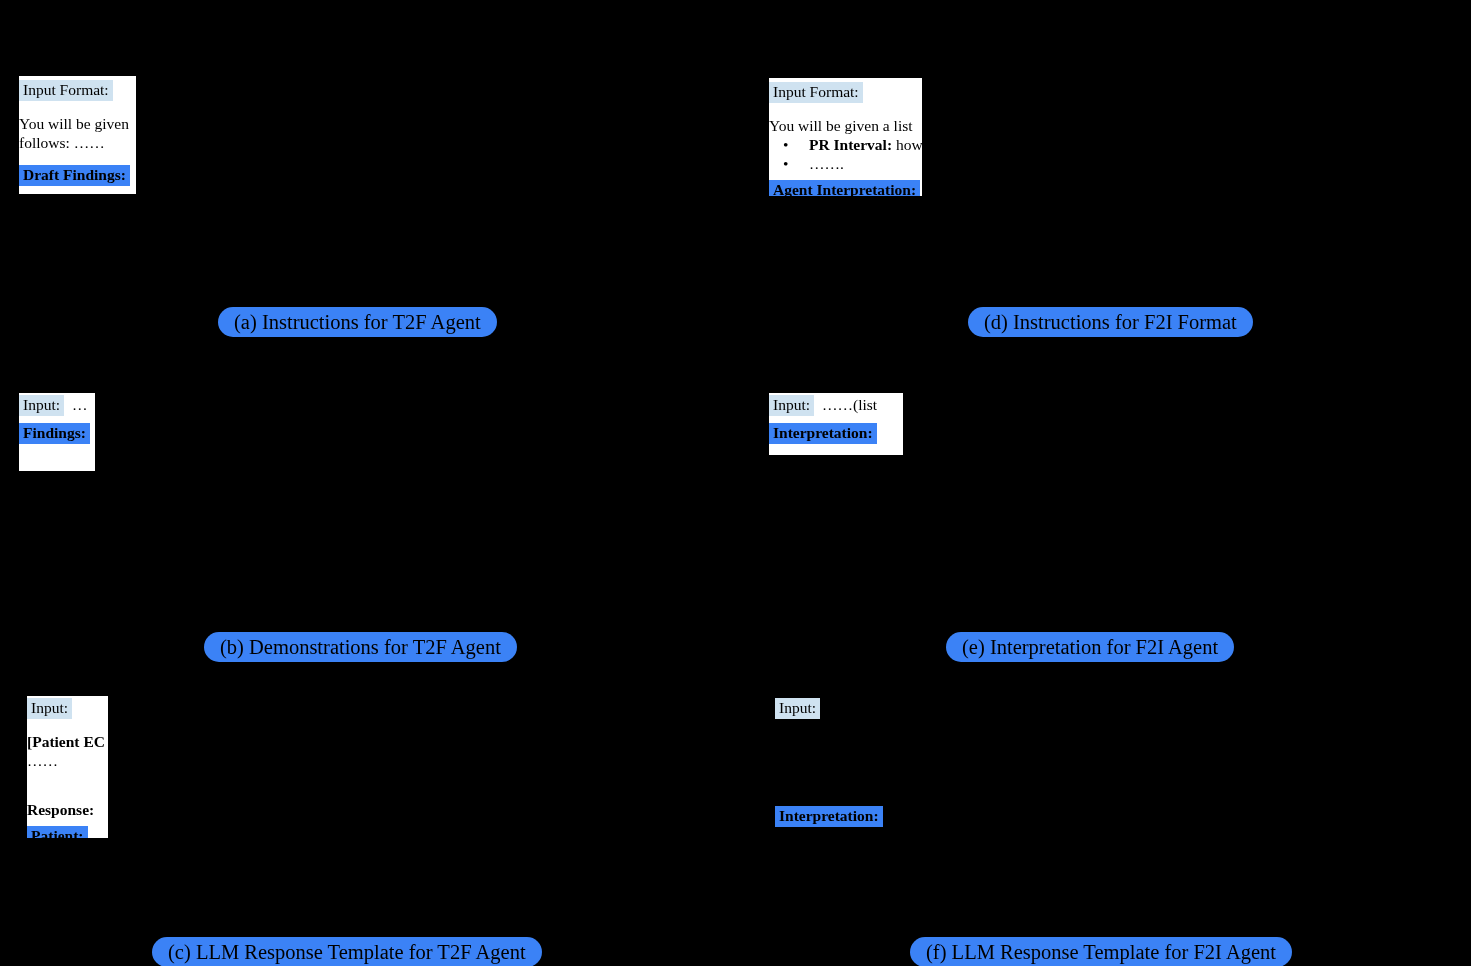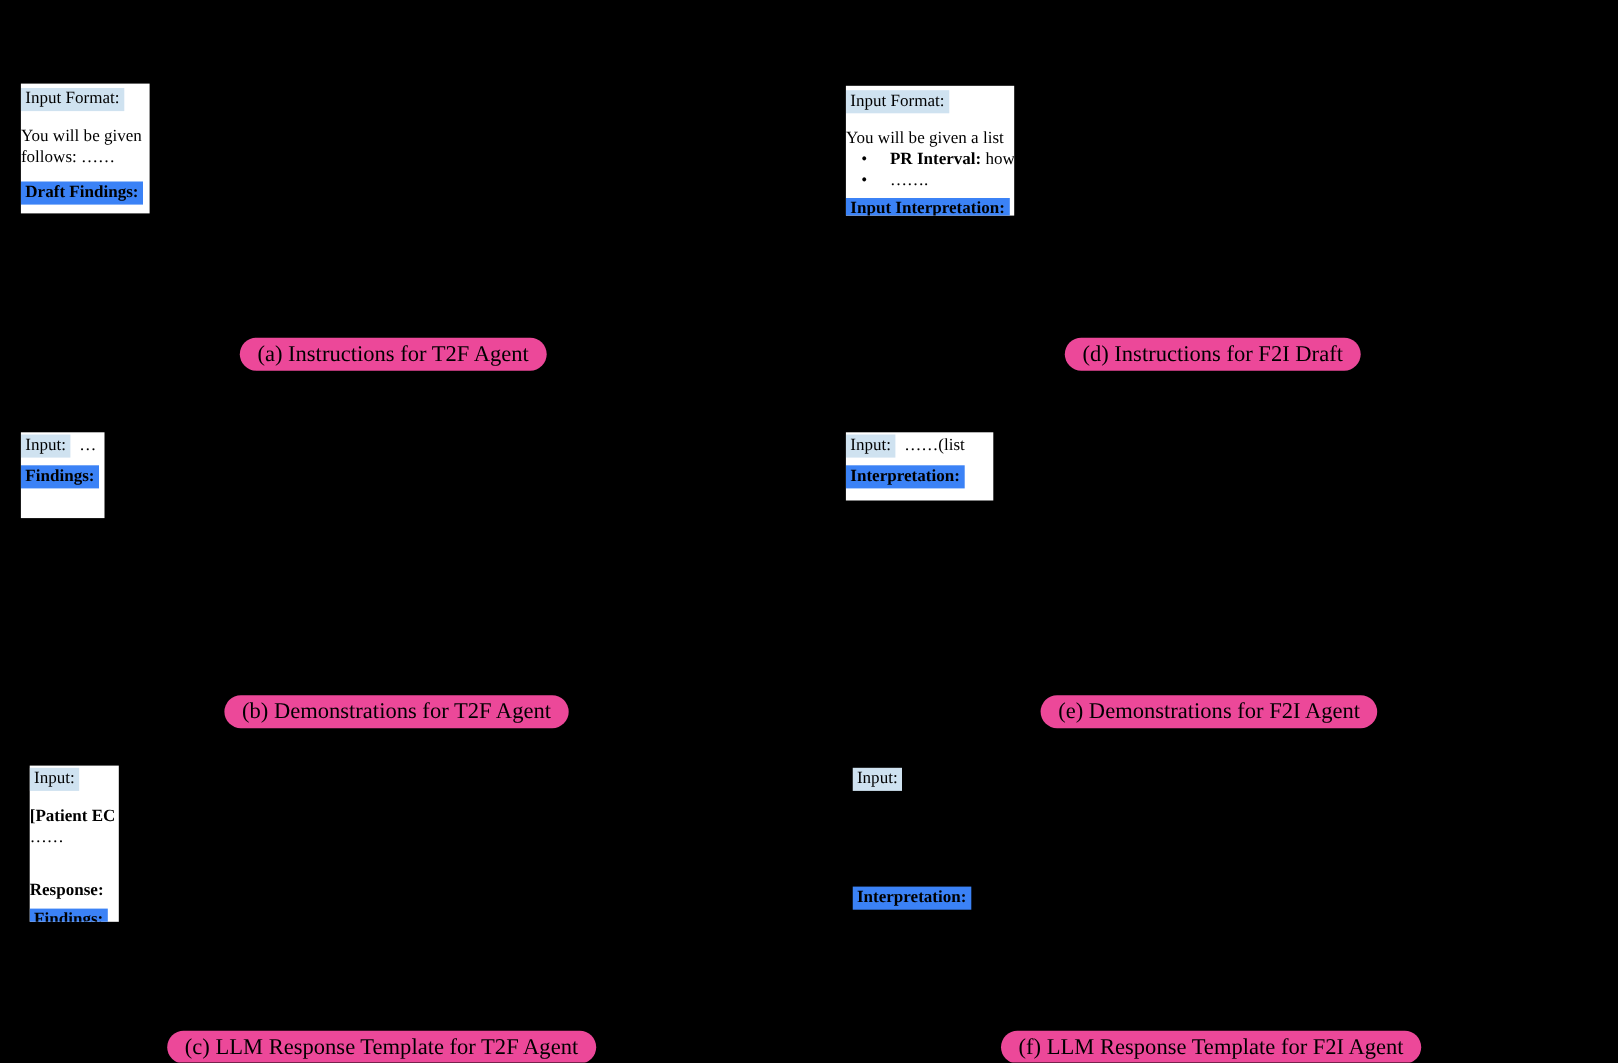--- a/index.html
+++ b/index.html
@@ -71,21 +71,21 @@
     width: 26px;
   }
 
   .spacer-sm { height: 7px; }
   .spacer-md { height: 13px; }
   .spacer-lg { height: 30px; }
 
   
   .caption {
     position: absolute;
-    background: #ec4899;
+    background: #3b82f6;
     color: #000000;
     border-radius: 16px;
     font-size: 20.5px;
     line-height: 30px;
     height: 30px;
     padding: 0 16px;
     white-space: nowrap;
     text-align: center;
     box-sizing: content-box;
   }
@@ -118,26 +118,26 @@
     <div class="spacer-md"></div>
     <div class="body-text">You will be given a list</div>
     <div class="bullet-row">
       <span class="bullet-dot">•</span><span class="bold">PR Interval:</span><span> how</span>
     </div>
     <div class="bullet-row">
       <span class="bullet-dot">•</span><span>…….</span>
     </div>
     <div class="spacer-sm"></div>
     <div class="line">
-      <span class="hl-green">Input Interpretation:</span>
+      <span class="hl-green">Agent Interpretation:</span>
     </div>
   </div>
 </div>
 
-<div class="caption" style="left:968px; top:307px;">(d) Instructions for F2I Draft</div>
+<div class="caption" style="left:968px; top:307px;">(d) Instructions for F2I Format</div>
 
 <div class="panel" style="left:19px; top:393px; width:76px; height:78px;">
   <div class="panel-inner">
     <div class="line" style="padding-top:2px;">
       <span class="hl-blue">Input:</span><span class="body-text" style="padding-left:8px;">…</span>
     </div>
     <div class="spacer-sm"></div>
     <div class="line">
       <span class="hl-green">Findings:</span>
     </div>
@@ -151,35 +151,35 @@
     <div class="line" style="padding-top:2px;">
       <span class="hl-blue">Input:</span><span class="body-text" style="padding-left:8px;">……(list</span>
     </div>
     <div class="spacer-sm"></div>
     <div class="line">
       <span class="hl-green">Interpretation:</span>
     </div>
   </div>
 </div>
 
-<div class="caption" style="left:946px; top:632px;">(e) Demonstrations for F2I Agent</div>
+<div class="caption" style="left:946px; top:632px;">(e) Interpretation for F2I Agent</div>
 
 <div class="panel" style="left:27px; top:696px; width:81px; height:142px;">
   <div class="panel-inner">
     <div class="line" style="padding-top:2px;">
       <span class="hl-blue">Input:</span>
     </div>
     <div class="spacer-md"></div>
     <div class="body-text bold">[Patient EC</div>
     <div class="body-text">……</div>
     <div class="spacer-lg"></div>
     <div class="body-text bold">Response:</div>
     <div class="spacer-sm"></div>
     <div class="line">
-      <span class="hl-green"><span>Findings</span><span>:</span></span>
+      <span class="hl-green"><span>Patient</span><span>:</span></span>
     </div>
   </div>
 </div>
 
 <div class="caption" style="left:152px; top:937px;">(c) LLM Response Template for T2F Agent</div>
 
 <div class="panel transparent" style="left:775px; top:696px; width:560px; height:142px;">
   <div class="panel-inner">
     <div class="line" style="padding-top:2px;">
       <span class="hl-blue">Input:</span>

